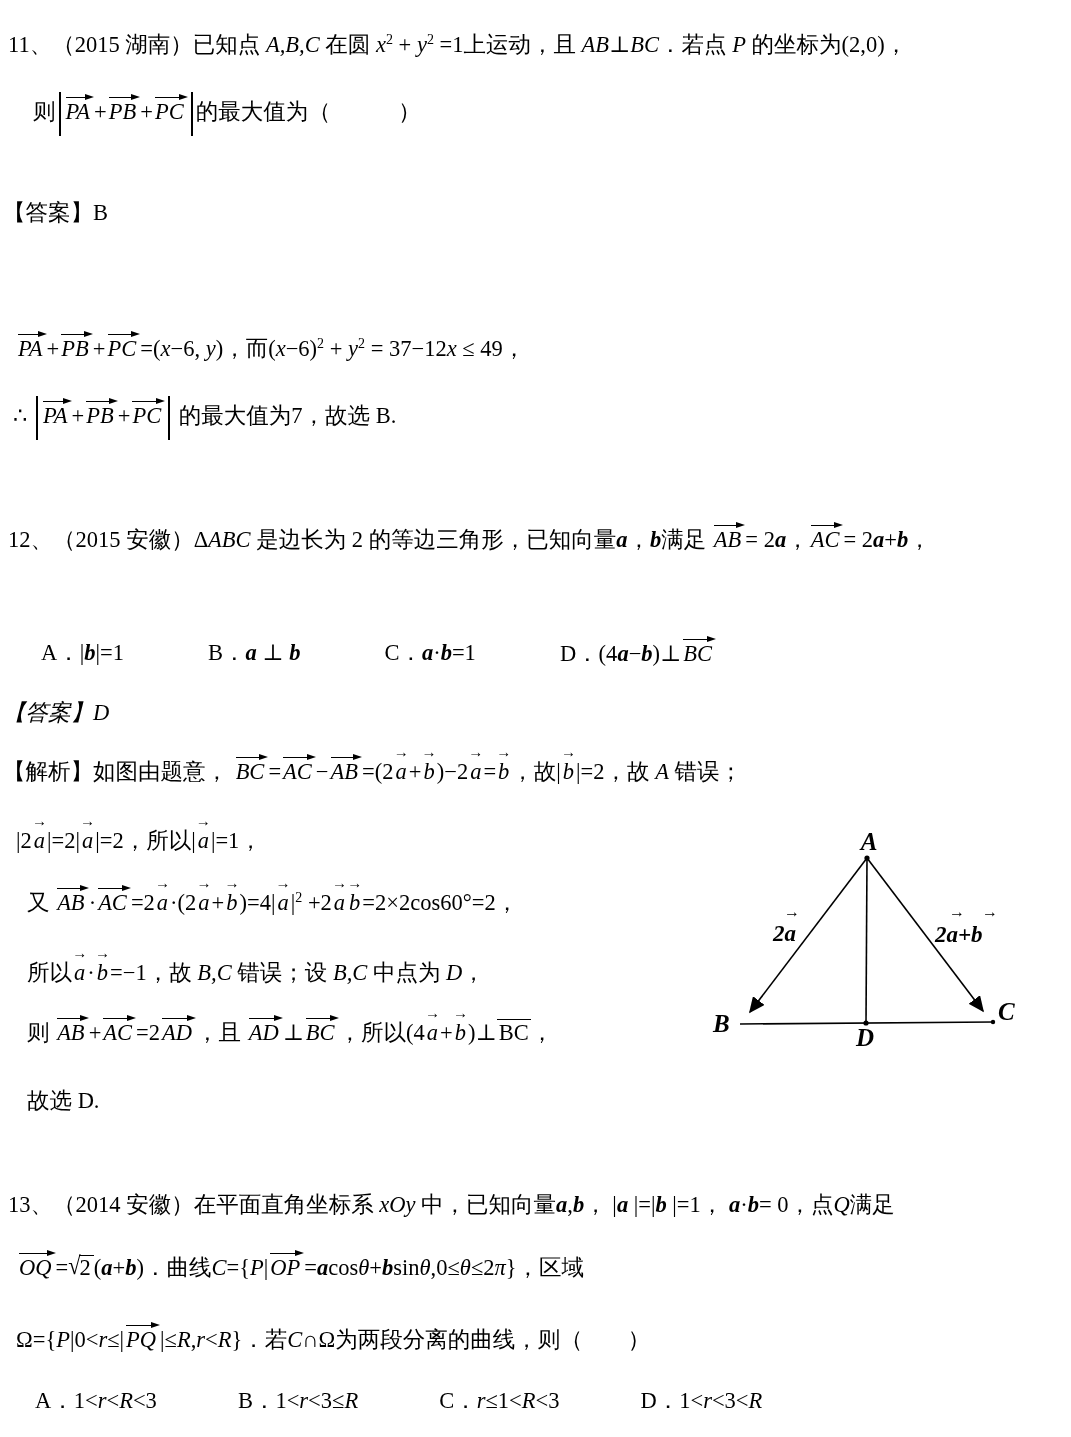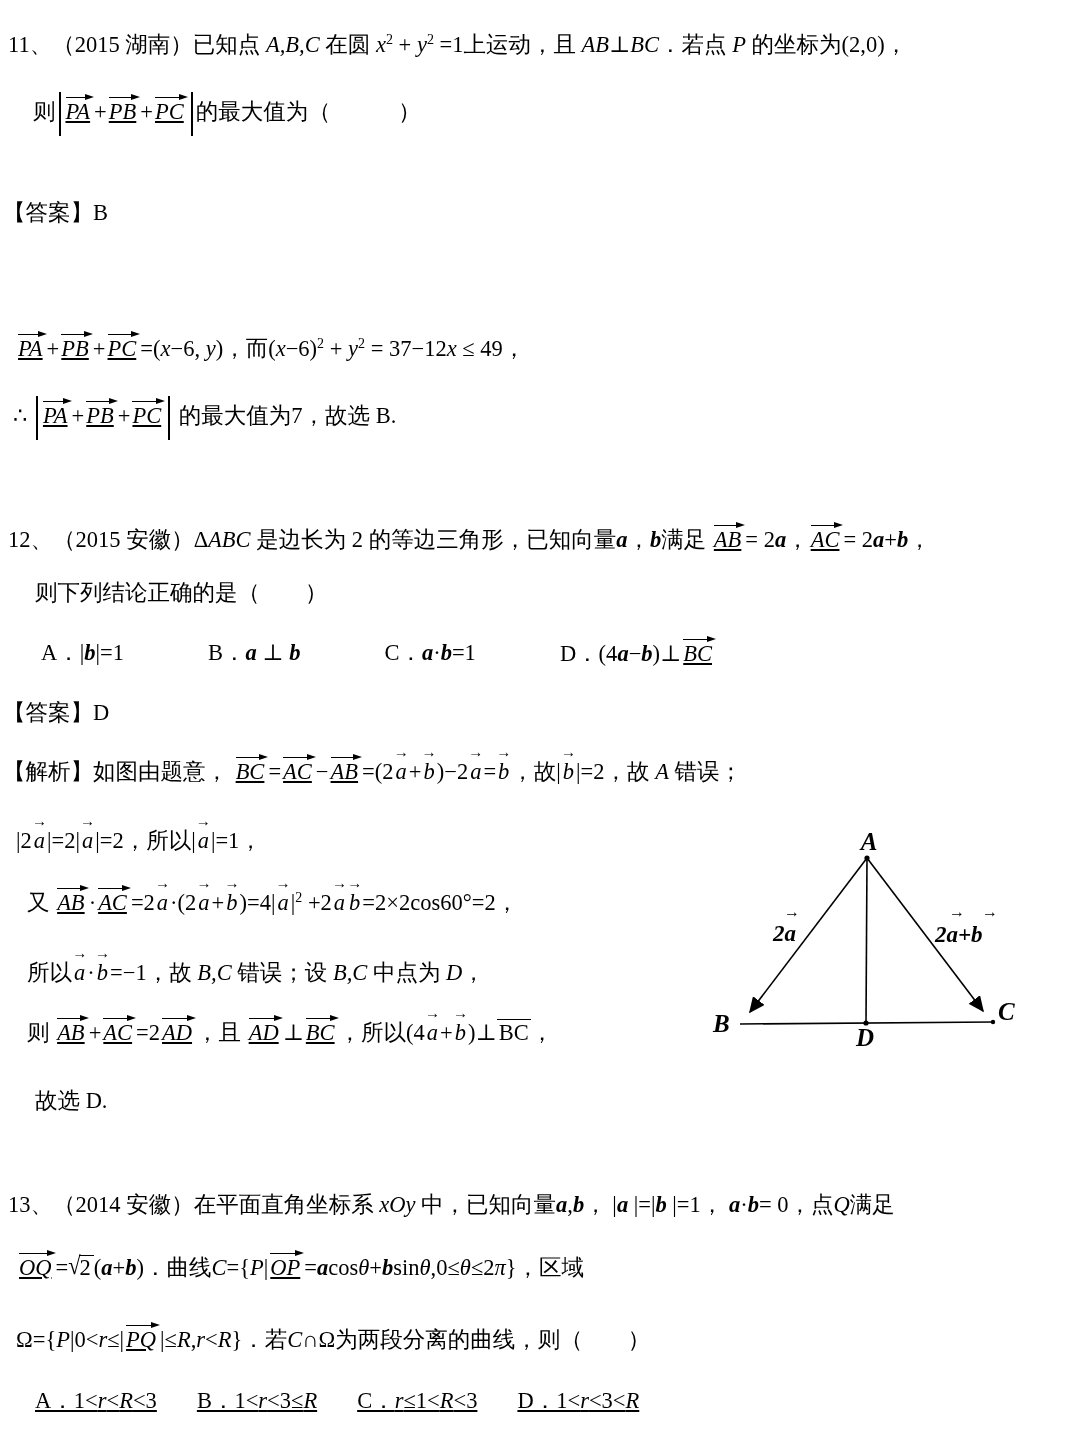--- a/index.html
+++ b/index.html
@@ -11,64 +11,63 @@
   
   .mt{font-style:normal;}
   .mi{font-style:italic;}
   .mb{font-style:italic;font-weight:bold;}
   .msup{font-size:14px;vertical-align:8px;line-height:0;}
   .mol{display:inline-block;border-top:1.7px solid #000;padding:1px 2px 0;line-height:1.05;}
   .mra{position:relative;display:inline-block;padding:4px 4px 0 2px;line-height:1.05;}
   .mra .rbar{position:absolute;left:2px;right:9px;top:1px;height:0;border-top:1.7px solid #000;}
   .mra .rbar::after{content:"";position:absolute;right:-9px;top:-4px;width:0;height:0;
       border-left:9px solid #000;border-top:3.6px solid transparent;border-bottom:3.6px solid transparent;}
-  .mra .rtxt{font-style:italic;text-decoration:underline;}
+  .mra .rtxt{font-style:italic;}
   .mvec{position:relative;display:inline-block;padding:2px 2px 0;}
   .mvec .varr{position:absolute;top:-10px;left:50%;transform:translateX(-50%);
       font-size:15px;font-style:normal;line-height:1;}
   .mvb{display:inline-block;width:2px;height:44px;background:#000;vertical-align:middle;margin:0 3px;}
   .msqrt{display:inline-block;white-space:nowrap;}
   .msqrt .rad{display:inline-block;transform:scaleY(1.12);transform-origin:bottom;}
   .msqrt .radc{display:inline-block;border-top:1.7px solid #000;margin-left:-2px;padding:0 3px 0 1px;line-height:1.05;}
   .opts{display:flex;}
   .opts .opt{white-space:pre;}
   .opts11{gap:70px;}
   .opts12{gap:84px;margin-left:8px;}
-  .opts13{gap:40px;text-decoration:underline;}
+  .opts13{gap:81px;}
   svg text{font-family:"Liberation Serif","DejaVu Serif",serif;}
   .svg-vertex{font-size:25px;font-style:italic;font-weight:bold;}
   .svg-side{font-size:23px;font-style:italic;font-weight:bold;}
   .svg-arrow{font-size:16px;font-weight:bold;}
 </style>
 </head>
 <body>
 
 <div class="page">
 
   <div class="line" style="left:8px;top:30px;"><span class="mt">11、（2015 湖南）已知点 </span><span class="mi">A,B,C</span><span class="mt"> 在圆 </span><span class="mi">x</span><span class="msup">2</span><span class="mt"> + </span><span class="mi">y</span><span class="msup">2</span><span class="mt"> =1上运动，且 </span><span class="mi">AB</span><span class="mt">⊥</span><span class="mi">BC</span><span class="mt">．若点 </span><span class="mi">P</span><span class="mt"> 的坐标为(2,0)，</span></div>
   <div class="line" style="left:33px;top:92px;"><span class="mt">则</span><span class="mvb"></span><span class="mra"><span class="rbar"></span><span class="rtxt mi">PA</span></span><span class="mt">+</span><span class="mra"><span class="rbar"></span><span class="rtxt mi">PB</span></span><span class="mt">+</span><span class="mra"><span class="rbar"></span><span class="rtxt mi">PC</span></span><span class="mvb"></span><span class="mt">的最大值为（　　　）</span></div>
   <div class="line" style="left:3px;top:198px;">【答案】B</div>
   <div class="line" style="left:16px;top:333px;"><span class="mra"><span class="rbar"></span><span class="rtxt mi">PA</span></span><span class="mt">+</span><span class="mra"><span class="rbar"></span><span class="rtxt mi">PB</span></span><span class="mt">+</span><span class="mra"><span class="rbar"></span><span class="rtxt mi">PC</span></span><span class="mt">=(</span><span class="mi">x</span><span class="mt">−6, </span><span class="mi">y</span><span class="mt">)，而(</span><span class="mi">x</span><span class="mt">−6)</span><span class="msup">2</span><span class="mt"> + </span><span class="mi">y</span><span class="msup">2</span><span class="mt"> = 37−12</span><span class="mi">x</span><span class="mt"> ≤ 49，</span></div>
   <div class="line" style="left:13px;top:396px;"><span class="mt">∴ </span><span class="mvb"></span><span class="mra"><span class="rbar"></span><span class="rtxt mi">PA</span></span><span class="mt">+</span><span class="mra"><span class="rbar"></span><span class="rtxt mi">PB</span></span><span class="mt">+</span><span class="mra"><span class="rbar"></span><span class="rtxt mi">PC</span></span><span class="mvb"></span><span class="mt"> 的最大值为7，故选 B.</span></div>
 
   <div class="line" style="left:8px;top:524px;"><span class="mt">12、（2015 安徽）Δ</span><span class="mi">ABC</span><span class="mt"> 是边长为 2 的等边三角形，已知向量</span><span class="mb">a</span><span class="mt">，</span><span class="mb">b</span><span class="mt">满足 </span><span class="mra"><span class="rbar"></span><span class="rtxt mi">AB</span></span><span class="mt">= 2</span><span class="mb">a</span><span class="mt">，</span><span class="mra"><span class="rbar"></span><span class="rtxt mi">AC</span></span><span class="mt">= 2</span><span class="mb">a</span><span class="mt">+</span><span class="mb">b</span><span class="mt">，</span></div>
-  <div class="line" style="left:35px;top:578px;">则下列结论正确的是（　　）</div>
   <div class="line opts opts12" style="left:33px;top:638px;">
     <span class="opt"><span class="mt">A．|</span><span class="mb">b</span><span class="mt">|=1</span></span>
     <span class="opt"><span class="mt">B．</span><span class="mb">a</span><span class="mt"> ⊥ </span><span class="mb">b</span></span>
     <span class="opt"><span class="mt">C．</span><span class="mb">a</span><span class="mt">·</span><span class="mb">b</span><span class="mt">=1</span></span>
     <span class="opt"><span class="mt">D．(4</span><span class="mb">a</span><span class="mt">−</span><span class="mb">b</span><span class="mt">)⊥</span><span class="mra"><span class="rbar"></span><span class="rtxt mi">BC</span></span></span>
   </div>
-  <div class="line" style="left:3px;top:698px;">【答案】D</div>
+  <div class="line" style="left:3px;top:698px;font-style:italic;">【答案】D</div>
   <div class="line" style="left:3px;top:755px;"><span class="mt">【解析】如图由题意， </span><span class="mra"><span class="rbar"></span><span class="rtxt mi">BC</span></span><span class="mt">=</span><span class="mra"><span class="rbar"></span><span class="rtxt mi">AC</span></span><span class="mt">−</span><span class="mra"><span class="rbar"></span><span class="rtxt mi">AB</span></span><span class="mt">=(2</span><span class="mvec"><span class="varr">→</span><span class="mi">a</span></span><span class="mt">+</span><span class="mvec"><span class="varr">→</span><span class="mi">b</span></span><span class="mt">)−2</span><span class="mvec"><span class="varr">→</span><span class="mi">a</span></span><span class="mt">=</span><span class="mvec"><span class="varr">→</span><span class="mi">b</span></span><span class="mt">，故|</span><span class="mvec"><span class="varr">→</span><span class="mi">b</span></span><span class="mt">|=2，故 </span><span class="mi">A</span><span class="mt"> 错误；</span></div>
   <div class="line" style="left:16px;top:824px;"><span class="mt">|2</span><span class="mvec"><span class="varr">→</span><span class="mi">a</span></span><span class="mt">|=2|</span><span class="mvec"><span class="varr">→</span><span class="mi">a</span></span><span class="mt">|=2，所以|</span><span class="mvec"><span class="varr">→</span><span class="mi">a</span></span><span class="mt">|=1，</span></div>
   <div class="line" style="left:27px;top:886px;"><span class="mt">又 </span><span class="mra"><span class="rbar"></span><span class="rtxt mi">AB</span></span><span class="mt">·</span><span class="mra"><span class="rbar"></span><span class="rtxt mi">AC</span></span><span class="mt">=2</span><span class="mvec"><span class="varr">→</span><span class="mi">a</span></span><span class="mt">·(2</span><span class="mvec"><span class="varr">→</span><span class="mi">a</span></span><span class="mt">+</span><span class="mvec"><span class="varr">→</span><span class="mi">b</span></span><span class="mt">)=4|</span><span class="mvec"><span class="varr">→</span><span class="mi">a</span></span><span class="mt">|</span><span class="msup">2</span><span class="mt"> +2</span><span class="mvec"><span class="varr">→</span><span class="mi">a</span></span><span class="mvec"><span class="varr">→</span><span class="mi">b</span></span><span class="mt">=2×2cos60°=2，</span></div>
   <div class="line" style="left:27px;top:956px;"><span class="mt">所以</span><span class="mvec"><span class="varr">→</span><span class="mi">a</span></span><span class="mt">·</span><span class="mvec"><span class="varr">→</span><span class="mi">b</span></span><span class="mt">=−1，故 </span><span class="mi">B,C</span><span class="mt"> 错误；设 </span><span class="mi">B,C</span><span class="mt"> 中点为 </span><span class="mi">D</span><span class="mt">，</span></div>
   <div class="line" style="left:27px;top:1016px;"><span class="mt">则 </span><span class="mra"><span class="rbar"></span><span class="rtxt mi">AB</span></span><span class="mt">+</span><span class="mra"><span class="rbar"></span><span class="rtxt mi">AC</span></span><span class="mt">=2</span><span class="mra"><span class="rbar"></span><span class="rtxt mi">AD</span></span><span class="mt">，且 </span><span class="mra"><span class="rbar"></span><span class="rtxt mi">AD</span></span><span class="mt">⊥</span><span class="mra"><span class="rbar"></span><span class="rtxt mi">BC</span></span><span class="mt">，所以(4</span><span class="mvec"><span class="varr">→</span><span class="mi">a</span></span><span class="mt">+</span><span class="mvec"><span class="varr">→</span><span class="mi">b</span></span><span class="mt">)⊥</span><span class="mol mt">BC</span><span class="mt">，</span></div>
-  <div class="line" style="left:35px;top:1086px;">故选 D.</div>
+  <div class="line" style="left:27px;top:1086px;">故选 D.</div>
 
   <svg width="350" height="240" viewBox="0 0 350 240" style="position:absolute;left:695px;top:820px;">
     <defs>
       <marker id="ah" markerWidth="11" markerHeight="9" refX="9" refY="4.5" orient="auto">
         <path d="M0,0 L10,4.5 L0,9 z" fill="#000"></path>
       </marker>
     </defs>
     <line x1="172" y1="38" x2="55" y2="192" stroke="#000" stroke-width="1.6" marker-end="url(#ah)"></line>
     <line x1="172" y1="38" x2="288" y2="191" stroke="#000" stroke-width="1.6" marker-end="url(#ah)"></line>
     <line x1="45" y1="204" x2="298" y2="202" stroke="#000" stroke-width="1.6"></line>

